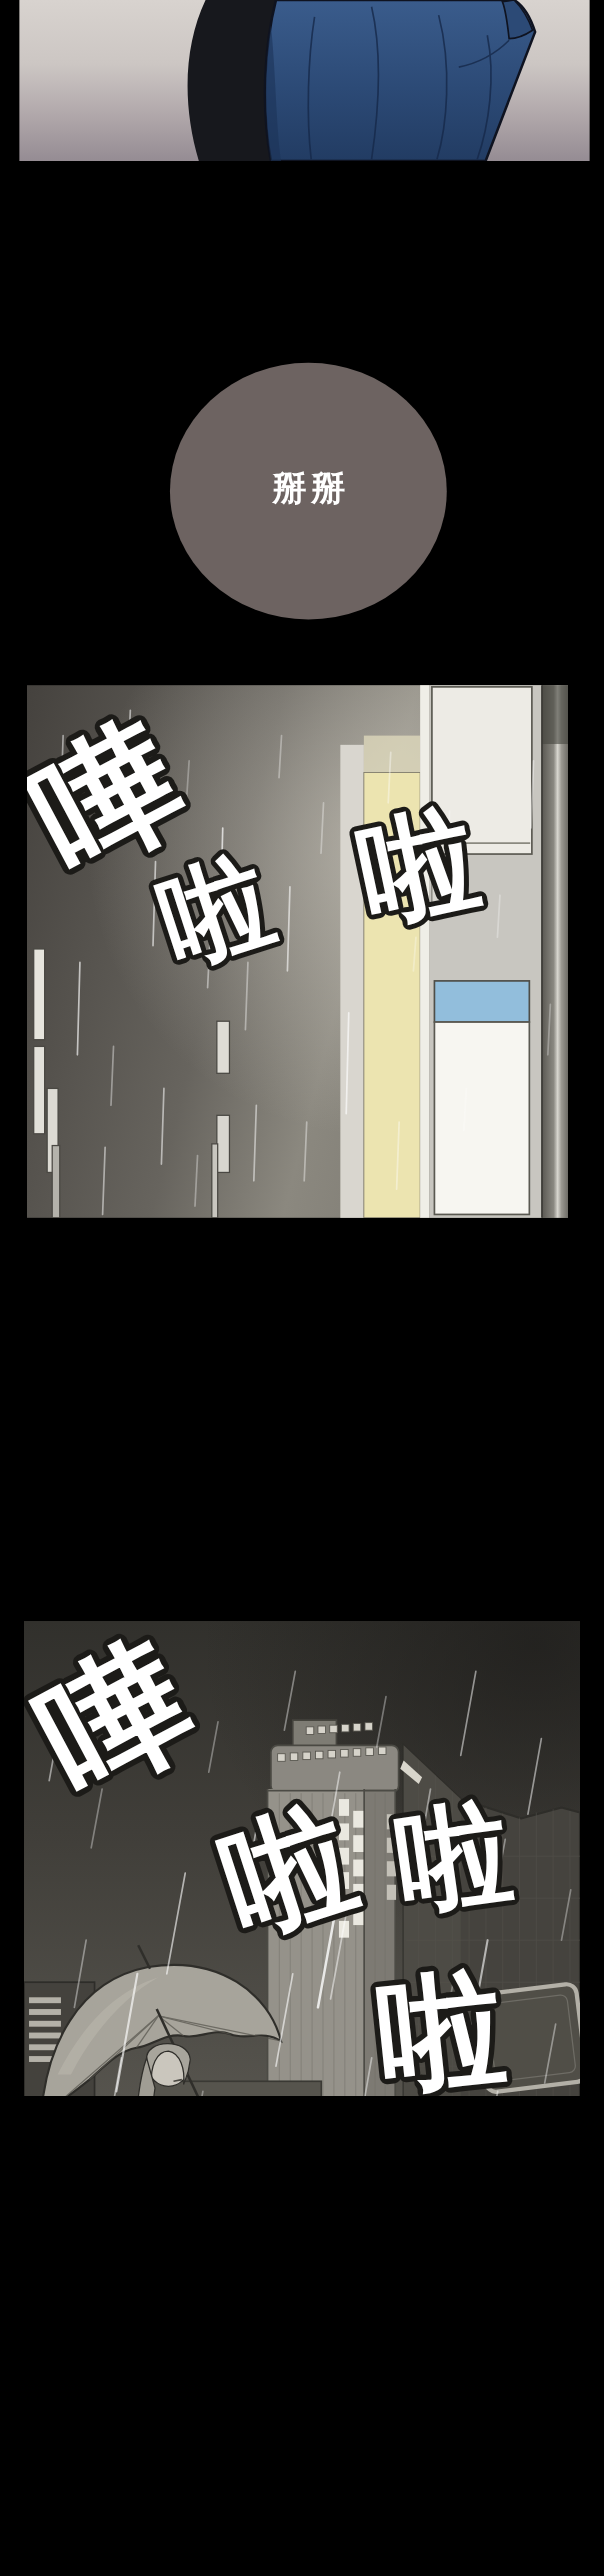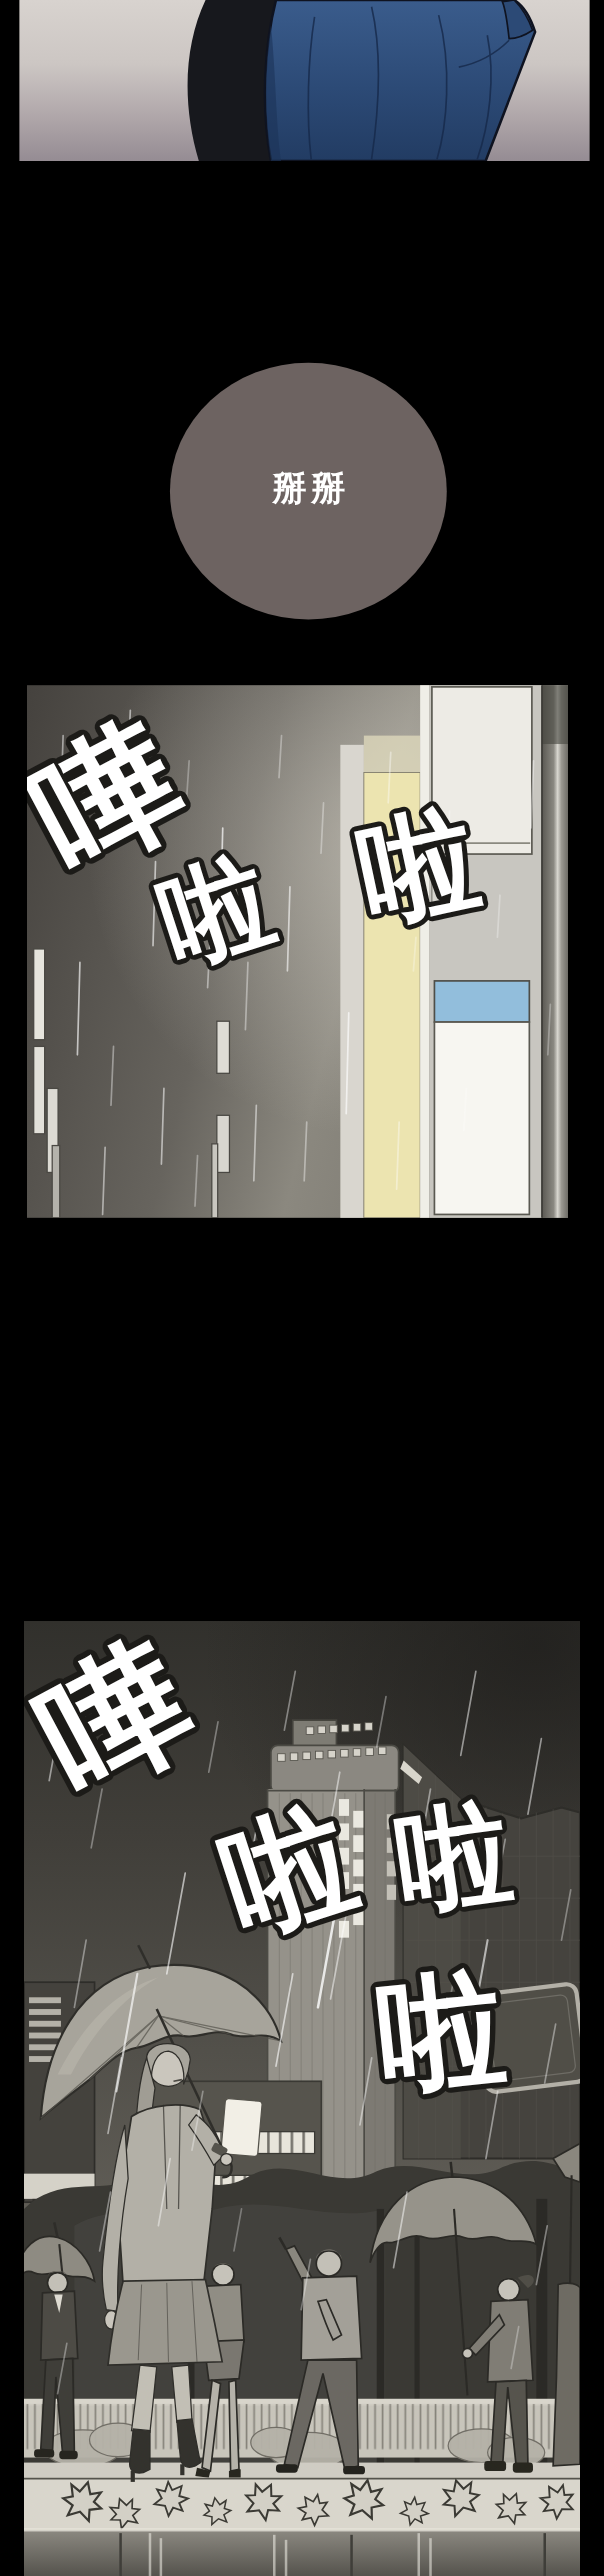--- a/index.html
+++ b/index.html
@@ -1,16 +1,16 @@
 <!DOCTYPE html>
 <html style="font-size:13.4px"><head>
 <meta charset="utf-8">
 <style>
   html,body{margin:0;padding:0;background:#000;}
-  .page{position:relative;width:605px;height:2576px;background:#000;overflow:hidden;
+  .page{position:relative;width:605px;height:2096px;background:#000;overflow:hidden;
         font-family:"DejaVu Sans",sans-serif;}
   .panel{position:absolute;display:block;}
   svg{display:block;}
   .sfx{font-family:"DejaVu Sans",sans-serif;font-weight:bold;fill:#ffffff;
        stroke:#1c1b18;paint-order:stroke;stroke-linejoin:round;
        text-anchor:middle;dominant-baseline:central;}
   .bubble-text{font-family:"DejaVu Sans",sans-serif;font-weight:bold;fill:#ffffff;
        letter-spacing:5px;text-anchor:middle;dominant-baseline:central;font-size:41px;}
   .outl{stroke:#2b2a26;stroke-width:2;}
 </style>

